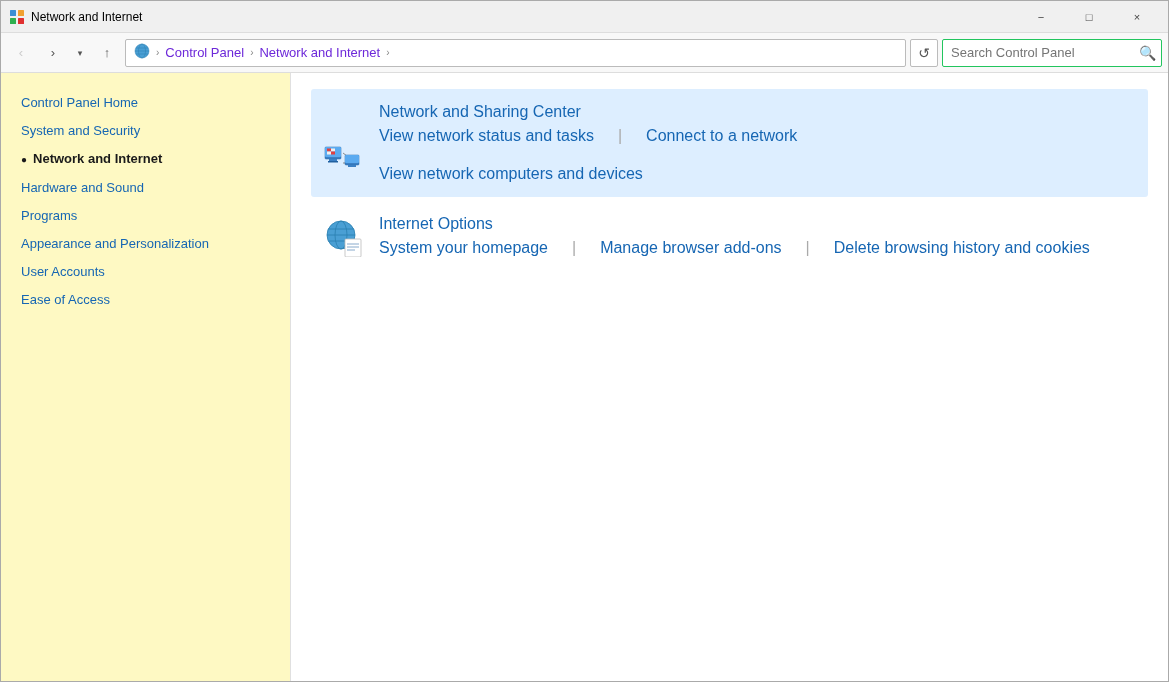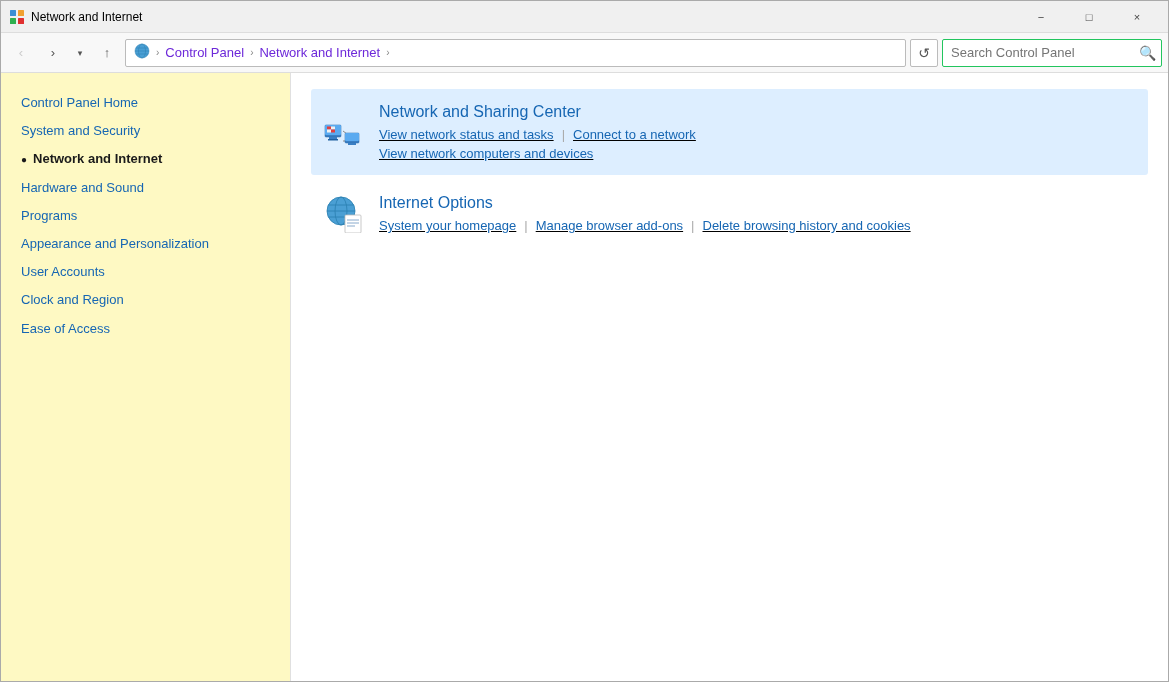--- a/index.html
+++ b/index.html
@@ -215,23 +215,22 @@
     .category-title {
       font-size: 16px;
       color: #1666b3;
       cursor: pointer;
       margin-bottom: 6px;
     }
     .category-links {
       display: flex;
       flex-wrap: wrap;
       align-items: center;
-      gap: 0;
-      font-size: 13px;
-      text-decoration: underline;
+      gap: 16px;
+      font-size: 16px;
     }
     .cat-link {
       color: #1666b3;
       cursor: pointer;
       white-space: nowrap;
     }
     .cat-sep {
       color: #aaa;
       margin: 0 8px;
     }
@@ -314,23 +313,20 @@
       <span class="sidebar-label">Hardware and Sound</span>
     </div>
     <div class="sidebar-item">
       <span class="sidebar-label">Programs</span>
     </div>
     <div class="sidebar-item">
       <span class="sidebar-label">Appearance and Personalization</span>
     </div>
     <div class="sidebar-item">
       <span class="sidebar-label">User Accounts</span>
-    </div>
-    <div class="sidebar-item">
-      <span class="sidebar-label">Clock and Region</span>
     </div>
     <div class="sidebar-item">
       <span class="sidebar-label">Ease of Access</span>
     </div>
   </nav>
 
   <div class="content">
 
     <div class="category-card highlighted">
       <div class="category-icon net-icon">

